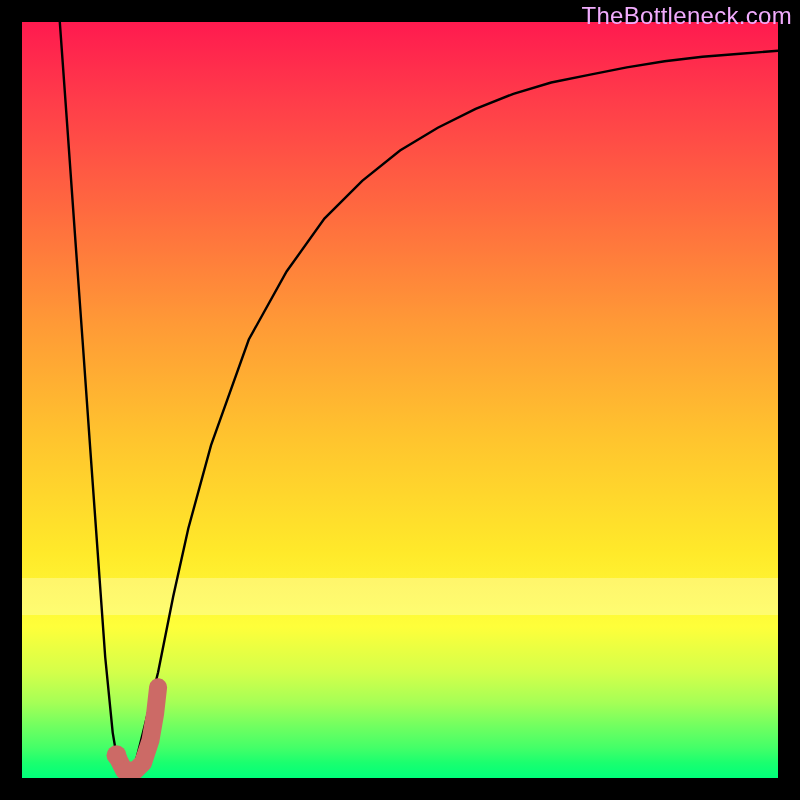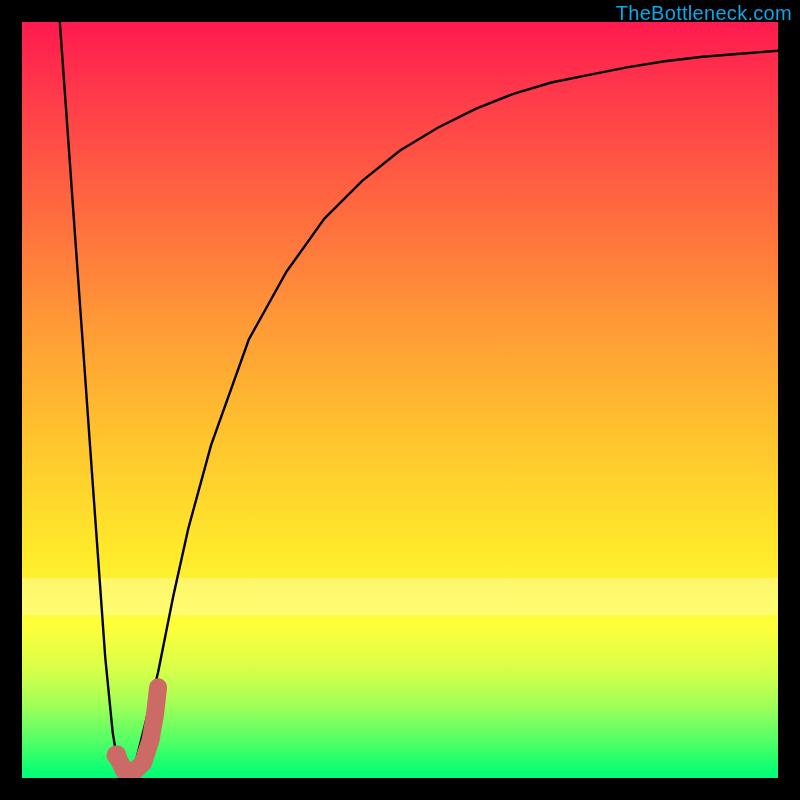--- a/index.html
+++ b/index.html
@@ -57,22 +57,22 @@
     position: absolute;
     left: 0; top: 0;
     width: 756px;
     height: 756px;
     overflow: visible;
   }
   .watermark {
     position: absolute;
     top: 2px;
     right: 8px;
-    color: #0ea5e9;
-    font-size: 20px;
+    color: #f0abfc;
+    font-size: 24px;
     font-weight: 400;
     letter-spacing: 0.3px;
     user-select: none;
     pointer-events: none;
   }
 </style>
 </head>
 <body>
 
 <div class="stage">

